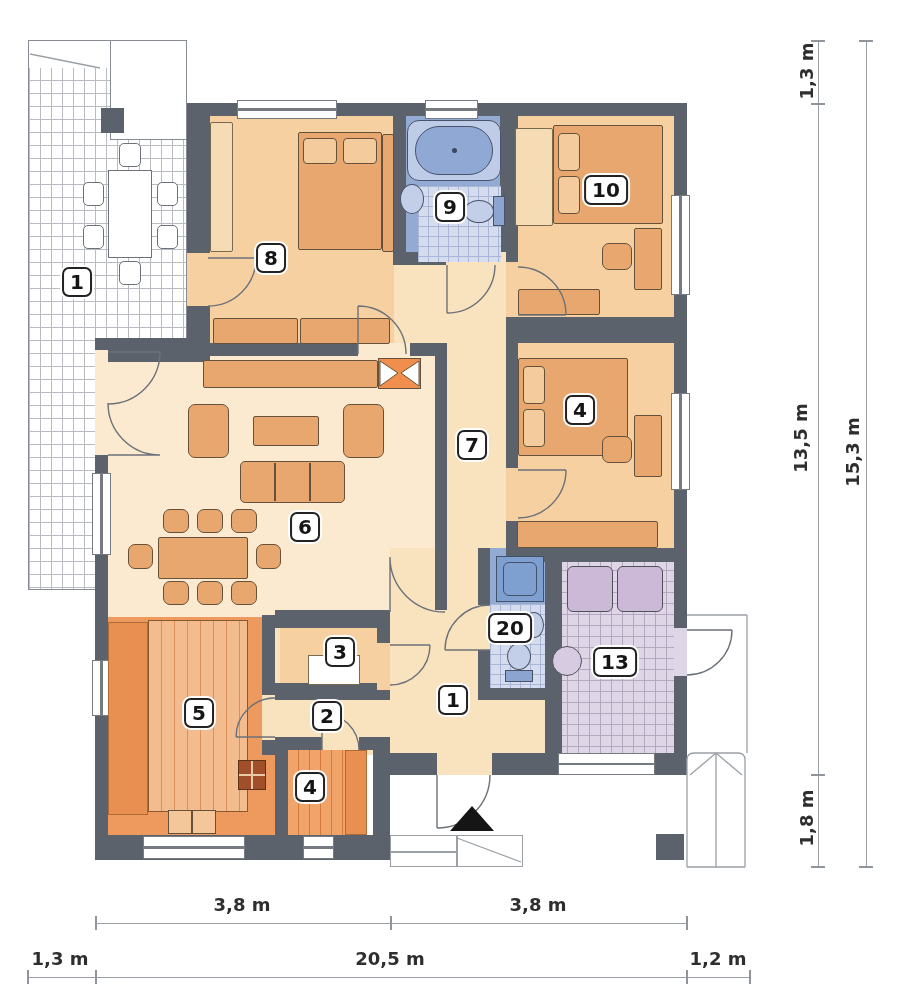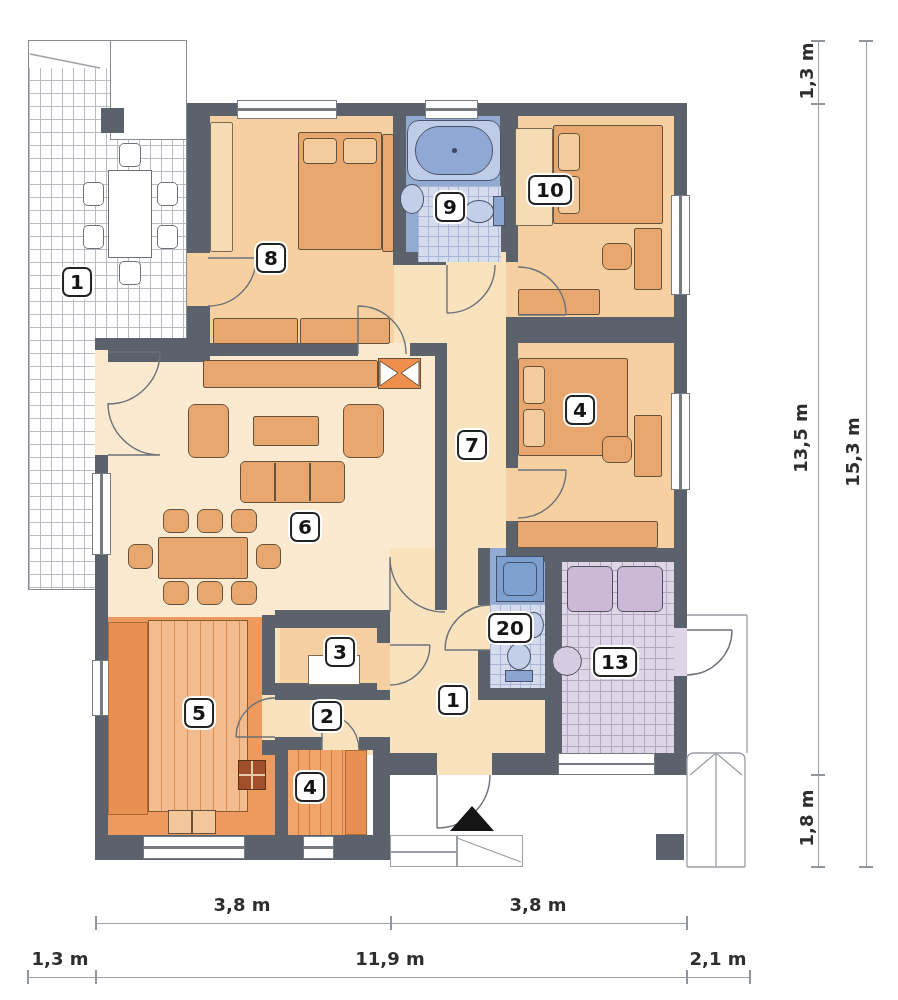--- a/index.html
+++ b/index.html
@@ -262,21 +262,21 @@
 
   <div class="abs label" style="left:453px;top:700px;">1</div>
   <div class="abs label" style="left:327px;top:716px;">2</div>
   <div class="abs label" style="left:340px;top:652px;">3</div>
   <div class="abs label" style="left:310px;top:787px;">4</div>
   <div class="abs label" style="left:199px;top:713px;">5</div>
   <div class="abs label" style="left:305px;top:527px;">6</div>
   <div class="abs label" style="left:472px;top:445px;">7</div>
   <div class="abs label" style="left:271px;top:258px;">8</div>
   <div class="abs label" style="left:450px;top:207px;">9</div>
-  <div class="abs label" style="left:550px;top:190px;">10</div>
+  <div class="abs label" style="left:606px;top:190px;">10</div>
   <div class="abs label" style="left:580px;top:410px;">4</div>
   <div class="abs label" style="left:510px;top:628px;">20</div>
   <div class="abs label" style="left:615px;top:662px;">13</div>
   <div class="abs label" style="left:77px;top:282px;">1</div>
 
   <div class="abs dimline" style="left:818px;top:40px;width:1px;height:827px;"></div>
   <div class="abs dimline" style="left:866px;top:40px;width:1px;height:827px;"></div>
   <div class="abs tickH" style="left:811px;top:40px;"></div>
   <div class="abs tickH" style="left:811px;top:103px;"></div>
   <div class="abs tickH" style="left:811px;top:774px;"></div>
@@ -294,16 +294,16 @@
   <div class="abs tickV" style="left:686px;top:916px;"></div>
   <div class="abs dimtxt" style="left:242px;top:904px;">3,8 m</div>
   <div class="abs dimtxt" style="left:538px;top:904px;">3,8 m</div>
 
   <div class="abs dimline" style="left:27px;top:977px;width:723px;height:1px;"></div>
   <div class="abs tickV" style="left:27px;top:970px;"></div>
   <div class="abs tickV" style="left:95px;top:970px;"></div>
   <div class="abs tickV" style="left:686px;top:970px;"></div>
   <div class="abs tickV" style="left:749px;top:970px;"></div>
   <div class="abs dimtxt" style="left:60px;top:958px;">1,3 m</div>
-  <div class="abs dimtxt" style="left:390px;top:958px;">11,9 m</div>
-  <div class="abs dimtxt" style="left:718px;top:958px;">2,1 m</div>
+  <div class="abs dimtxt" style="left:390px;top:958px;">20,5 m</div>
+  <div class="abs dimtxt" style="left:718px;top:958px;">1,2 m</div>
 
 </div>
 
 </body></html>

